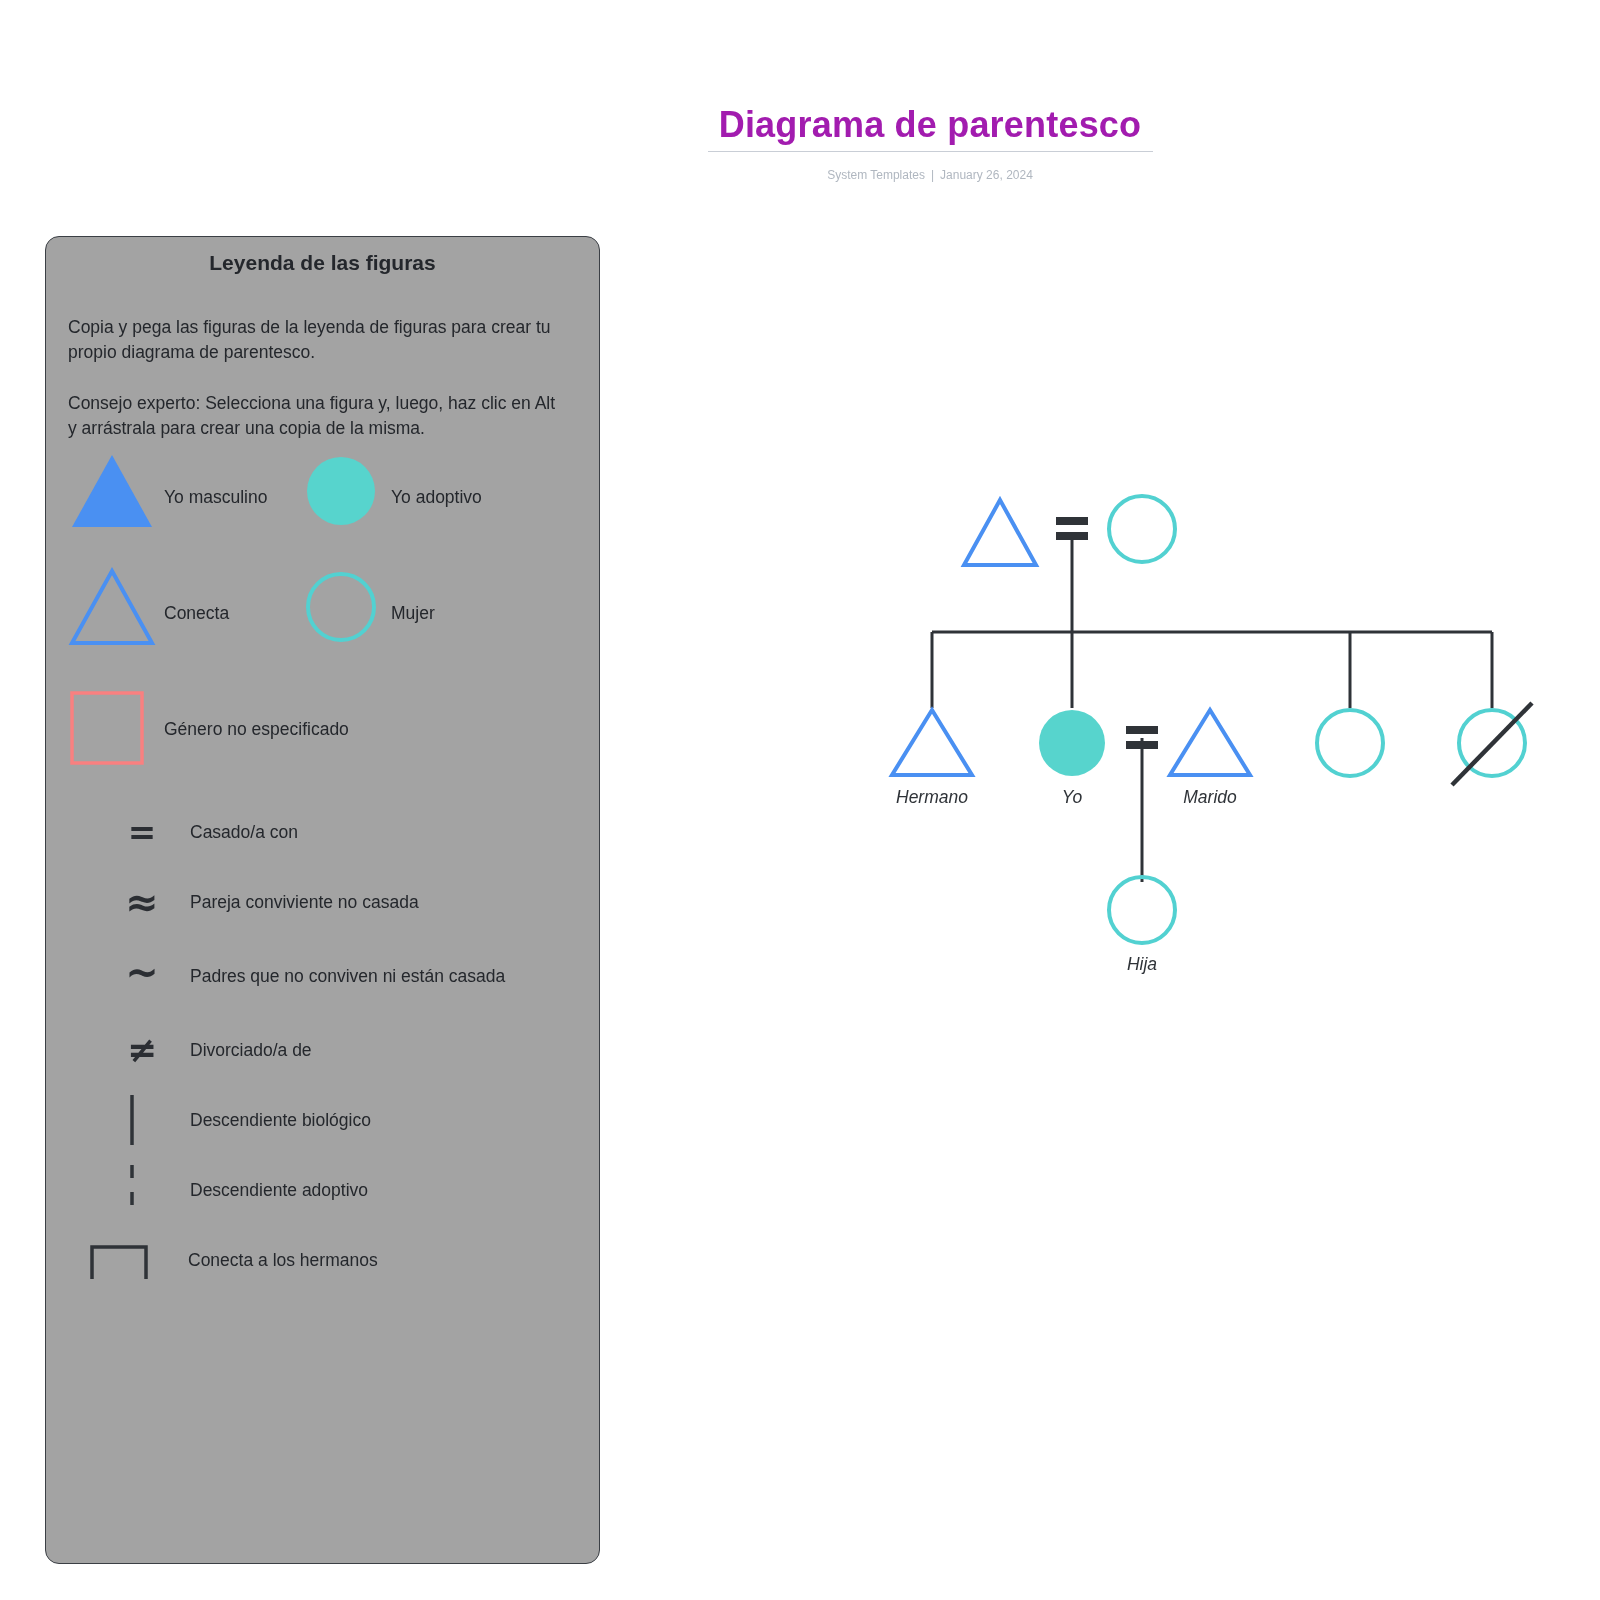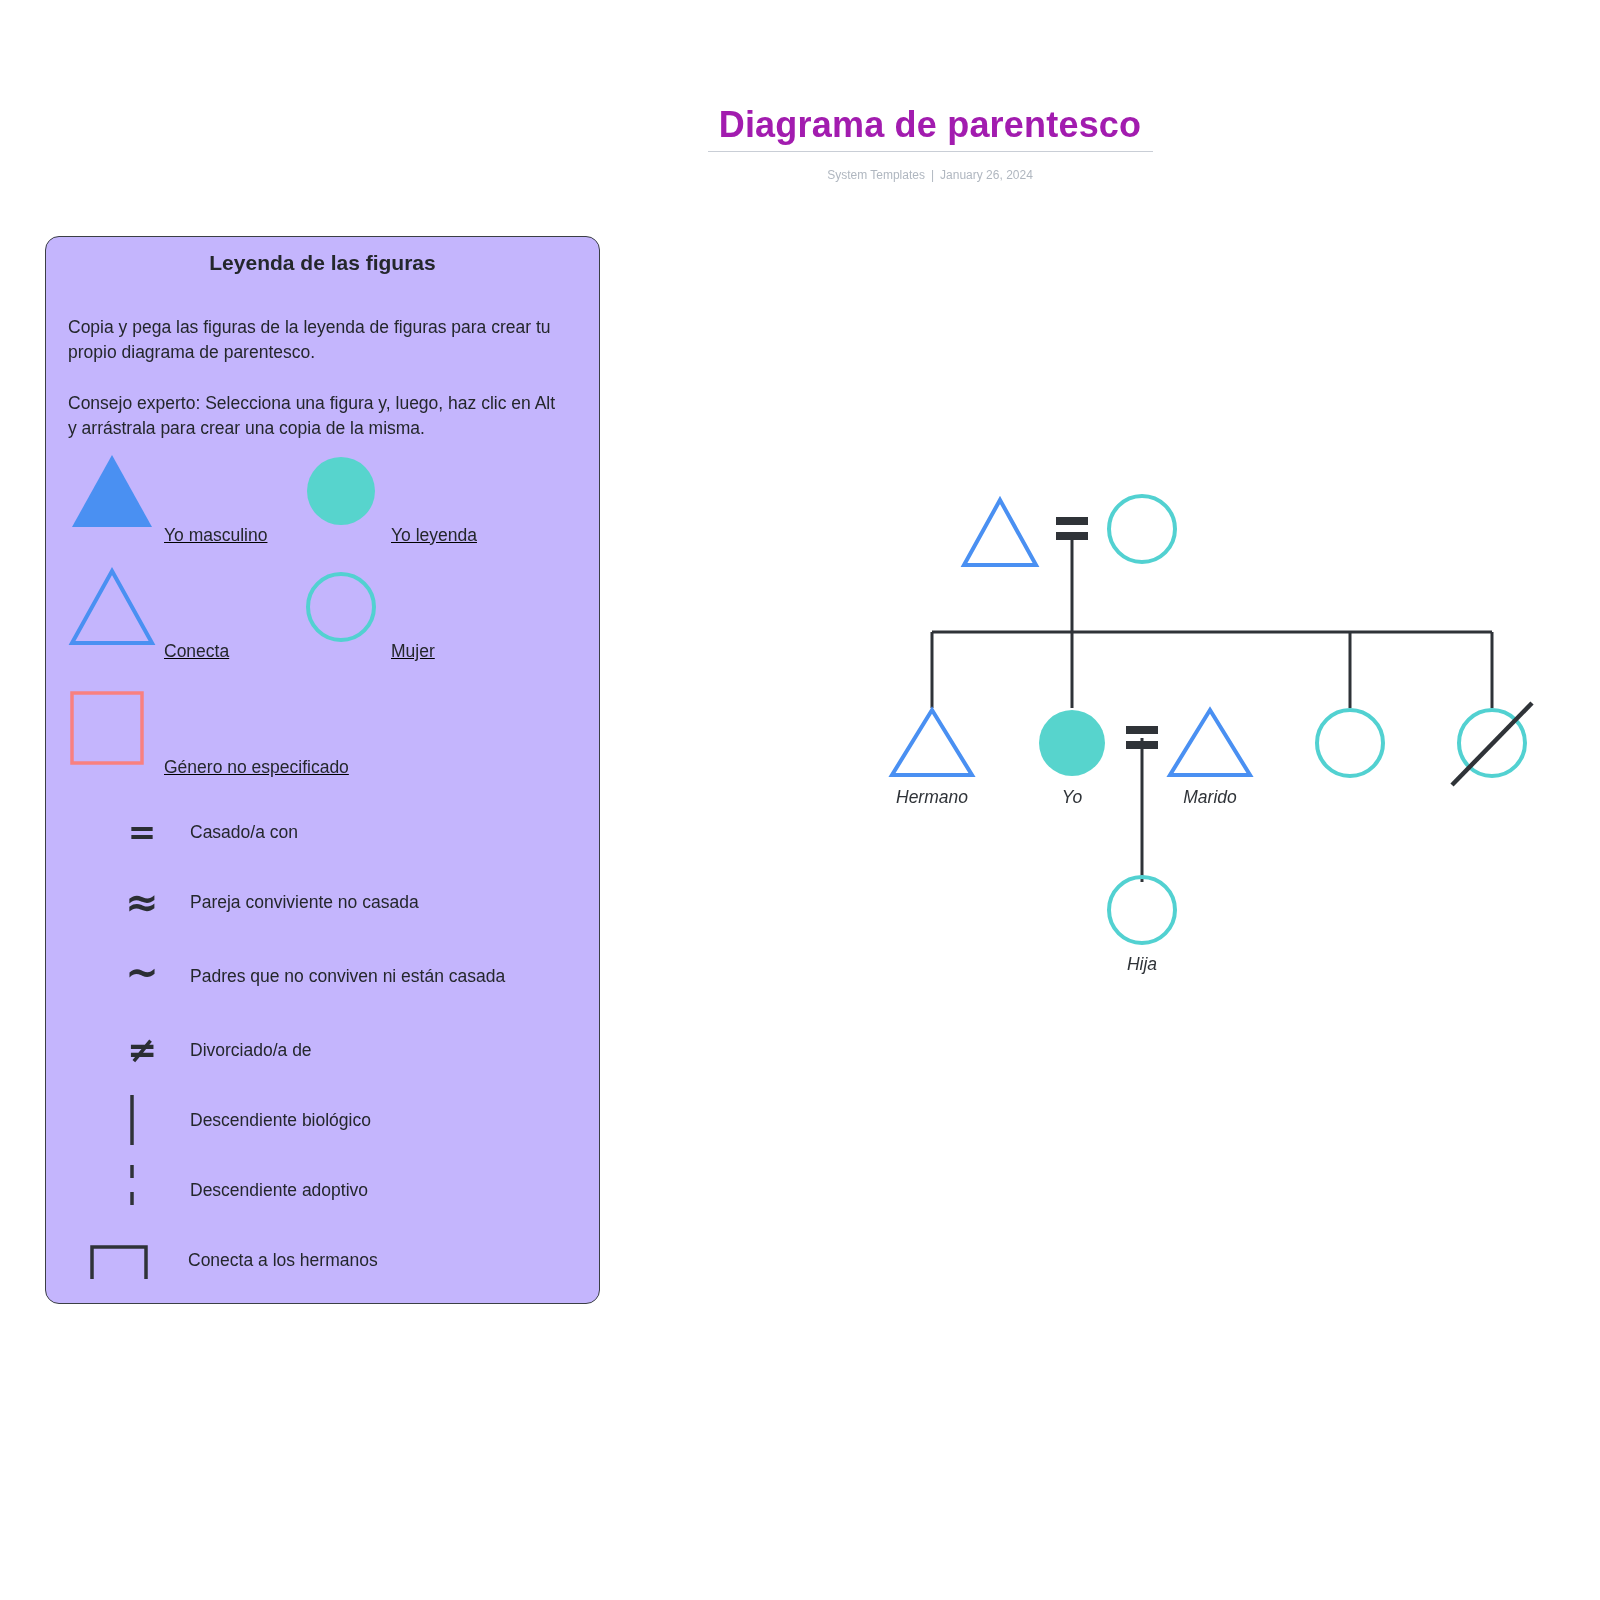--- a/index.html
+++ b/index.html
@@ -44,25 +44,25 @@
     line-height: 20px;
   }
   #doc-meta .sep { padding: 0 6px; }
 
   
   #legend-panel {
     position: absolute;
     left: 45px;
     top: 236px;
     width: 555px;
-    height: 1068px;
+    height: 1328px;
     border: 1.6px solid #3b3f45;
     border-radius: 14px;
     box-sizing: border-box;
-    background: #c4b5fd;
+    background: #a3a3a3;
   }
   #legend-title {
     text-align: center;
     font-size: 21px;
     font-weight: bold;
     color: #24272c;
     margin-top: 14px;
   }
   .legend-para {
     font-size: 17.5px;
@@ -81,22 +81,21 @@
     width: 555px;
   }
   .shape-row {
     position: relative;
     height: 116px;
   }
   .shape-cell {
     position: absolute;
     top: 0;
     display: flex;
-    align-items: flex-end;
-    text-decoration: underline;
+    align-items: center;
   }
   .shape-cell.col-a { left: 22px; }
   .shape-cell.col-b { left: 255px; }
   .glyph-box {
     width: 92px;
     height: 100px;
     position: relative;
     flex: none;
   }
   .glyph-box.narrow { width: 86px; }
@@ -184,21 +183,21 @@
           </svg>
         </div>
         <div class="shape-label">Yo masculino</div>
       </div>
       <div class="shape-cell col-b">
         <div class="glyph-box narrow">
           <svg width="86" height="100" viewBox="0 0 86 100">
             <circle cx="40" cy="44" r="34" fill="#57d4cd"></circle>
           </svg>
         </div>
-        <div class="shape-label">Yo leyenda</div>
+        <div class="shape-label">Yo adoptivo</div>
       </div>
     </div>
 
     <div class="shape-row">
       <div class="shape-cell col-a">
         <div class="glyph-box">
           <svg width="92" height="100" viewBox="0 0 92 100">
             <polygon points="44,8 84,80 4,80" fill="none" stroke="#4a90f2" stroke-width="4"></polygon>
           </svg>
         </div>

